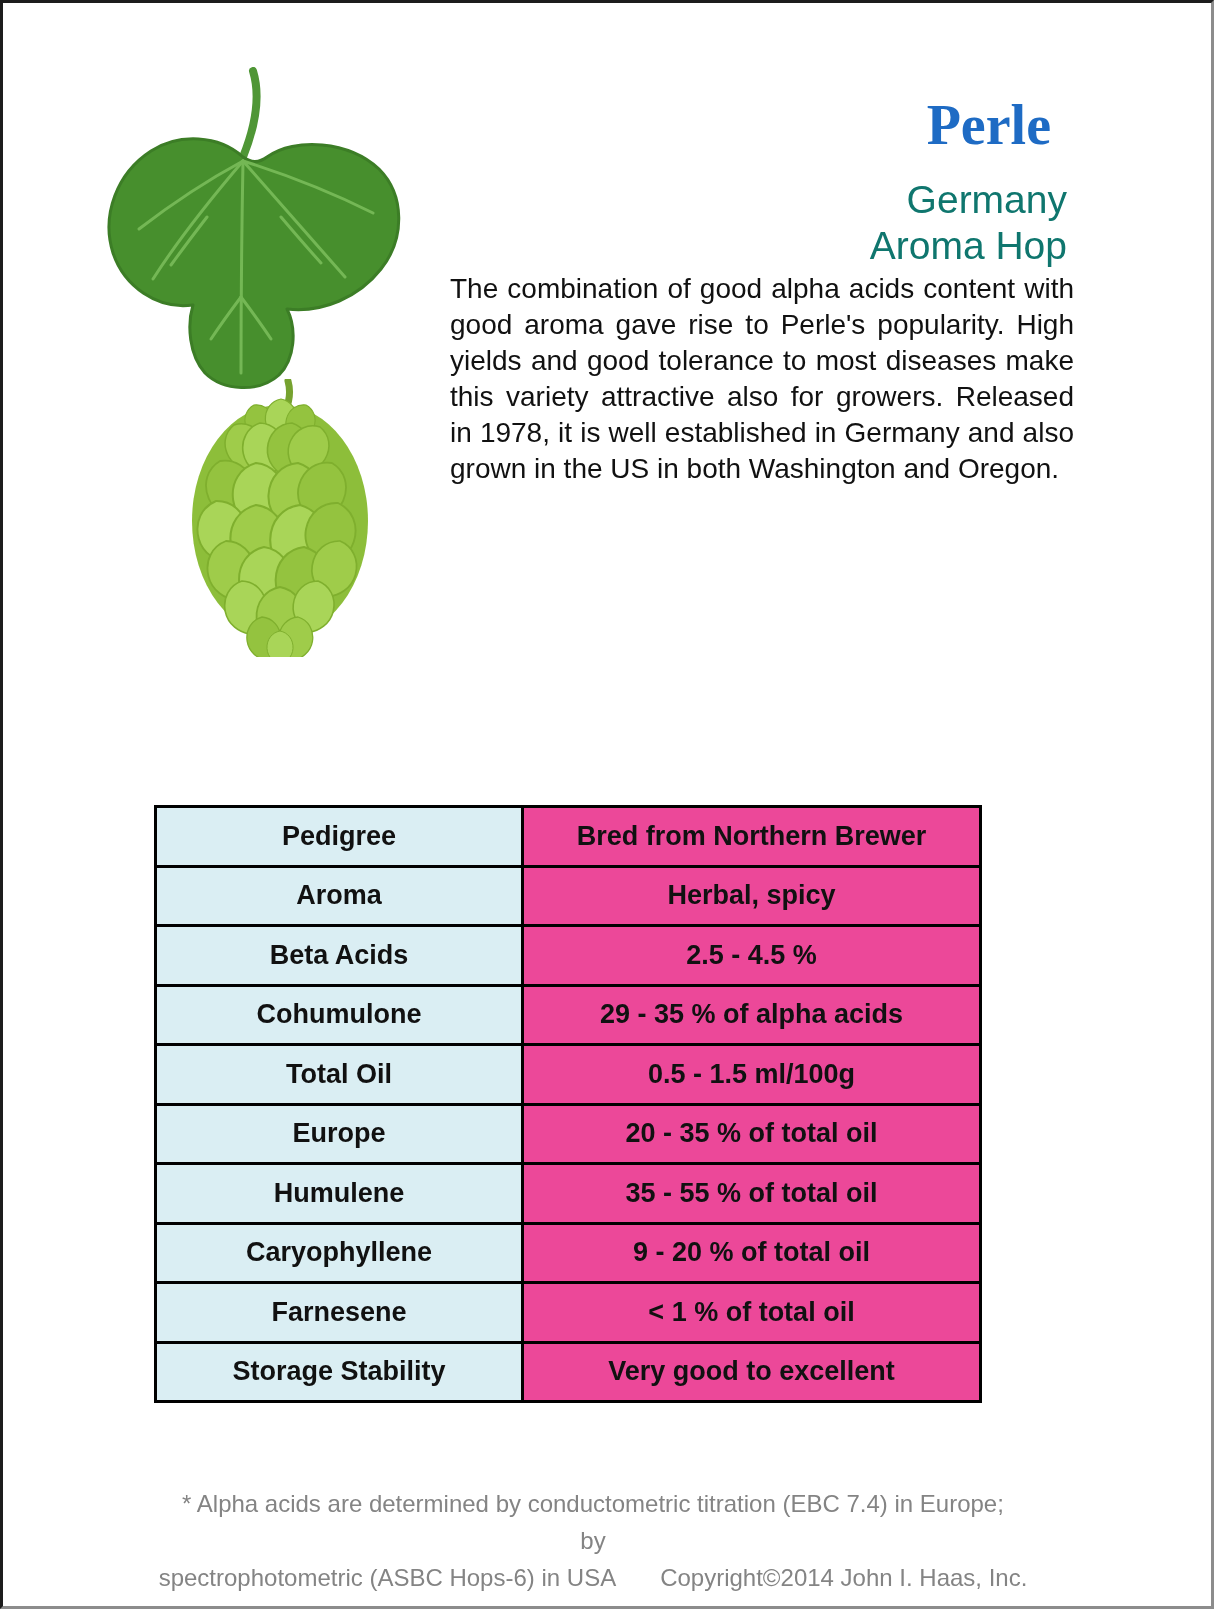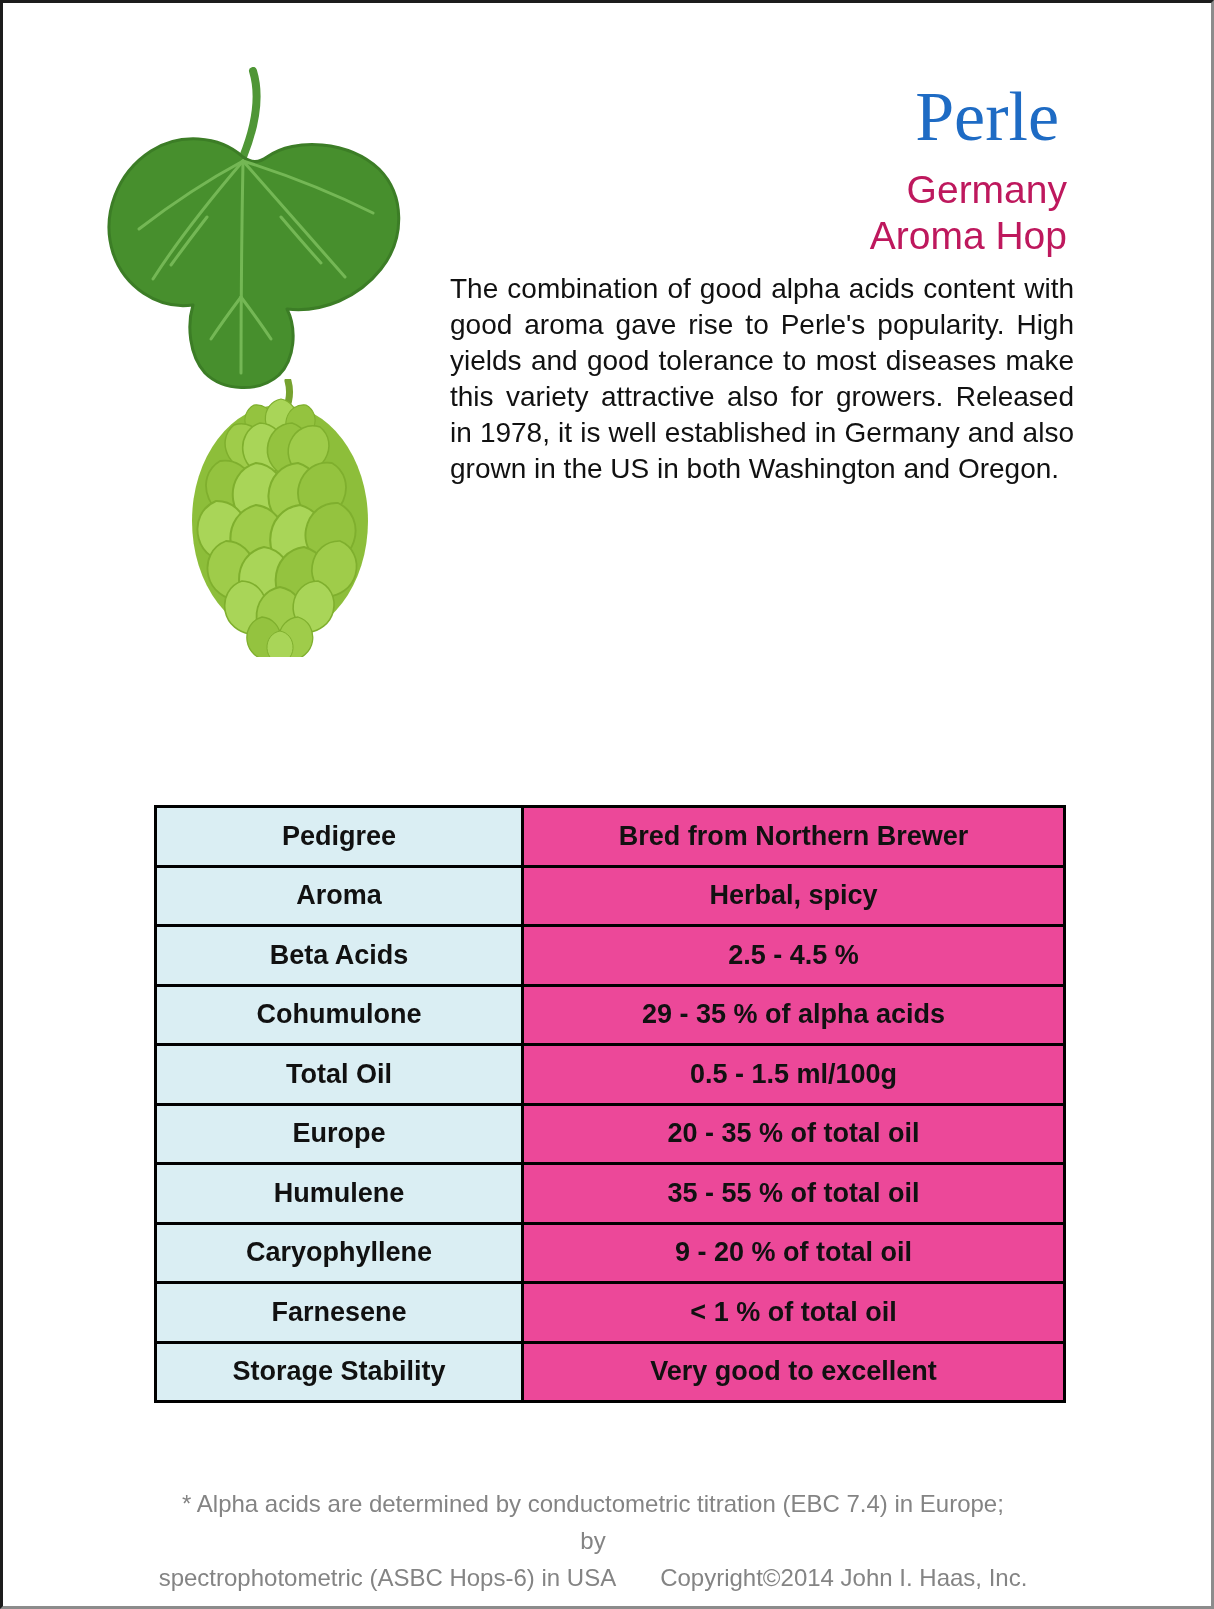--- a/index.html
+++ b/index.html
@@ -39,31 +39,31 @@
   }
 
   
   .header {
     position: absolute;
     top: 70px;
     right: 144px;
     text-align: right;
   }
   .title {
-    margin: 8px;
+    margin: 16px;
     font-family: "Liberation Serif", serif;
-    font-weight: 400;
-    font-size: 70px;
+    font-weight: 700;
+    font-size: 56px;
     line-height: 72px;
     color: var(--title-blue, #1E6BC4);
   }
   .subtitle {
     font-size: 39px;
     line-height: 46px;
-    color: #be185d;
+    color: #0f766e;
   }
   .subtitle.first {
     margin-top: 14px;
   }
 
   
   .description {
     position: absolute;
     left: 447px;
     top: 268px;
@@ -74,21 +74,21 @@
     text-align: justify;
     text-align-last: left;
     color: #111111;
   }
 
   
   .hop-table {
     position: absolute;
     left: 151px;
     top: 802px;
-    width: 912px;
+    width: 828px;
     height: 598px;
     border-collapse: collapse;
     table-layout: fixed;
   }
   .hop-table td {
     border: 3px solid #000000;
     text-align: center;
     vertical-align: middle;
     font-weight: bold;
     font-size: 27px;

